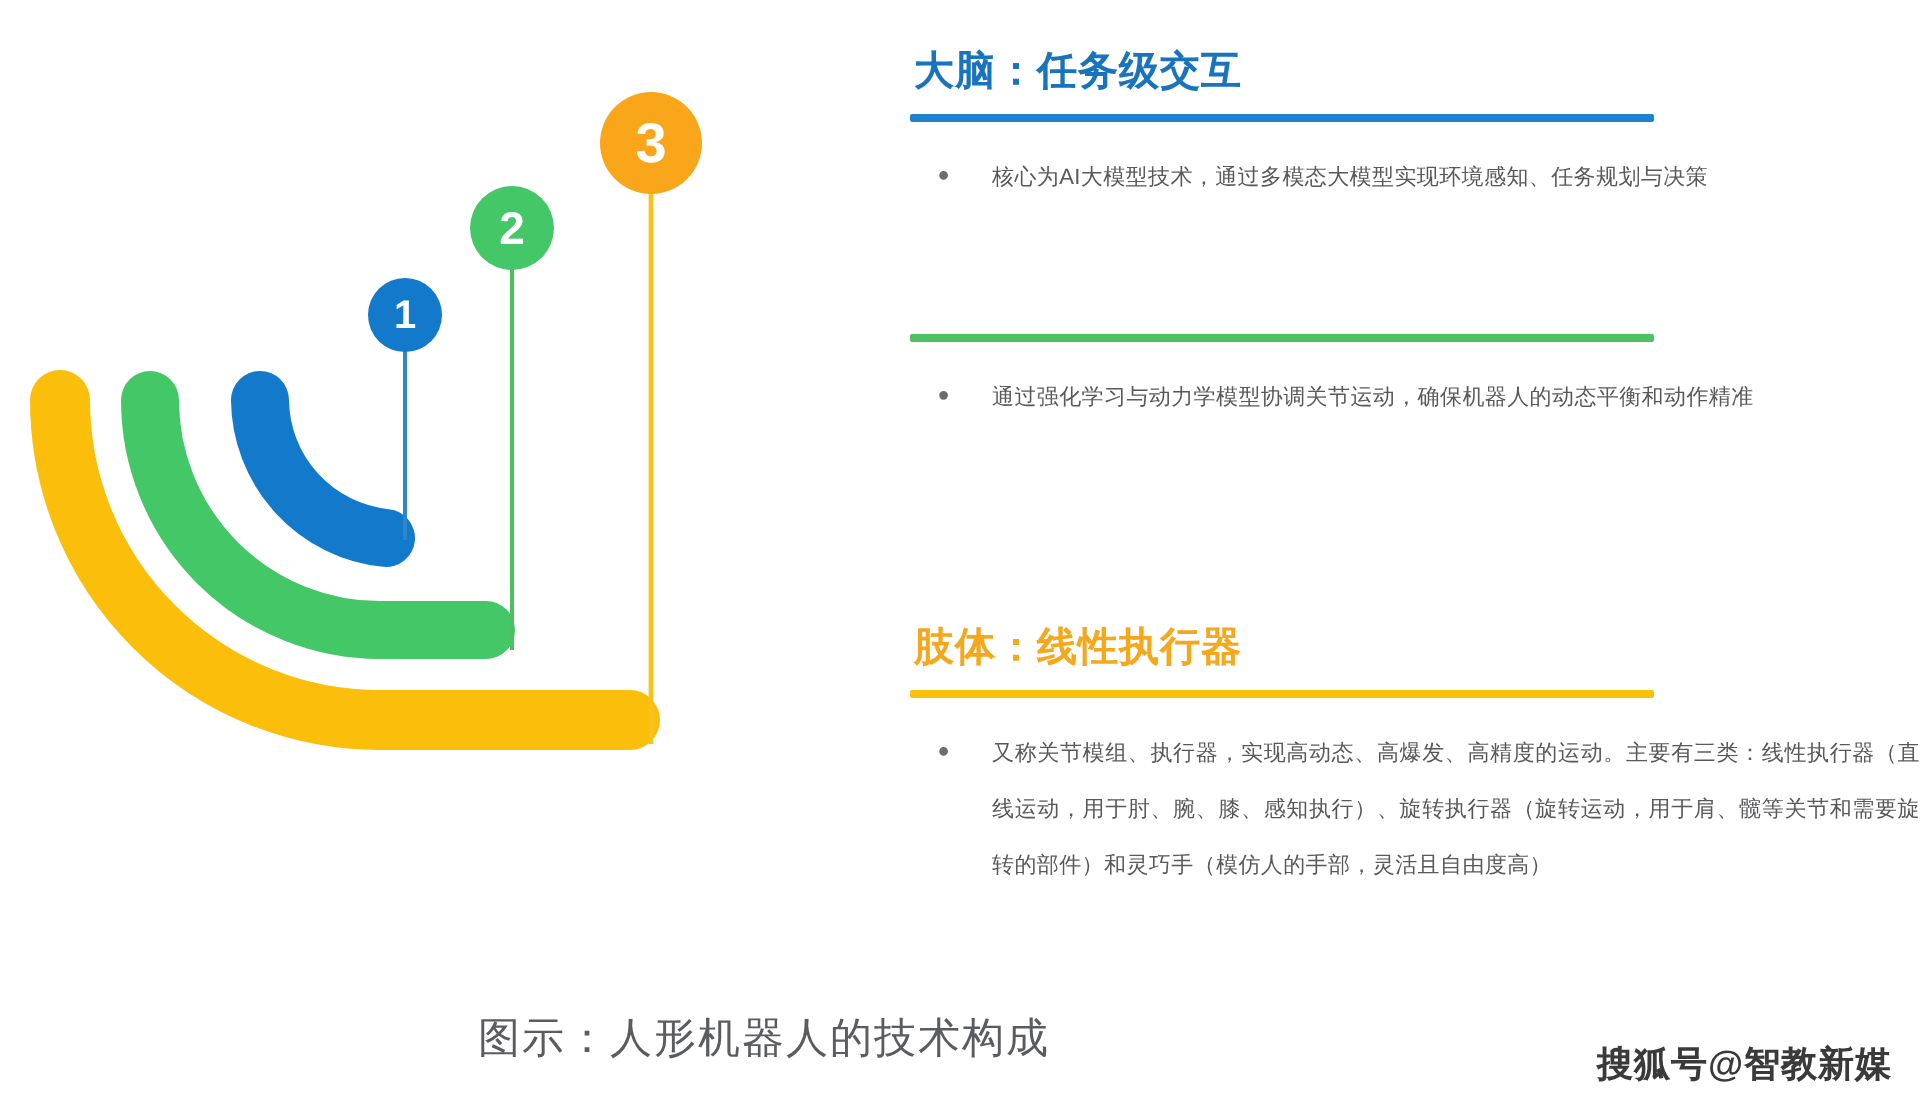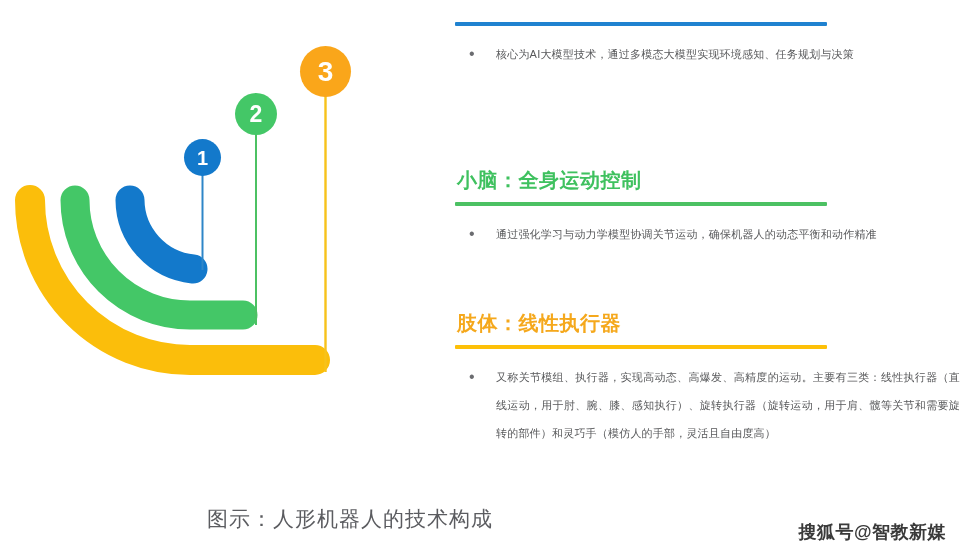--- a/index.html
+++ b/index.html
@@ -67,20 +67,21 @@
   
   #caption {
     position: absolute;
     left: 0;
     top: 505px;
     width: 700px;
     text-align: center;
     font-size: 21px;
     color: #5B5C60;
     letter-spacing: 1px;
+    padding-left: 32px;
   }
 
   
   #watermark {
     position: absolute;
     right: 14px;
     bottom: 13px;
     font-size: 18px;
     font-weight: bold;
     color: #2A2A2A;
@@ -176,29 +177,29 @@
   </div>
 </div>
 
 <div id="caption">图示：人形机器人的技术构成</div>
 
 <div id="watermark">搜狐号@智教新媒</div>
 
 <div id="content-panel">
 
   <div class="section" id="section-brain">
+    <div class="section-title title-blue">大脑：任务级交互</div>
     <div class="section-rule rule-blue"></div>
     <div class="bullet-row">
       <span class="bullet-dot">•</span>
       <span class="bullet-text">核心为AI大模型技术，通过多模态大模型实现环境感知、任务规划与决策</span>
     </div>
   </div>
 
   <div class="section" id="section-cerebellum">
-    <div class="section-title title-green">小脑：全身运动控制</div>
     <div class="section-rule rule-green"></div>
     <div class="bullet-row">
       <span class="bullet-dot">•</span>
       <span class="bullet-text">通过强化学习与动力学模型协调关节运动，确保机器人的动态平衡和动作精准</span>
     </div>
   </div>
 
   <div class="section" id="section-limbs">
     <div class="section-title title-amber">肢体：线性执行器</div>
     <div class="section-rule rule-amber"></div>

